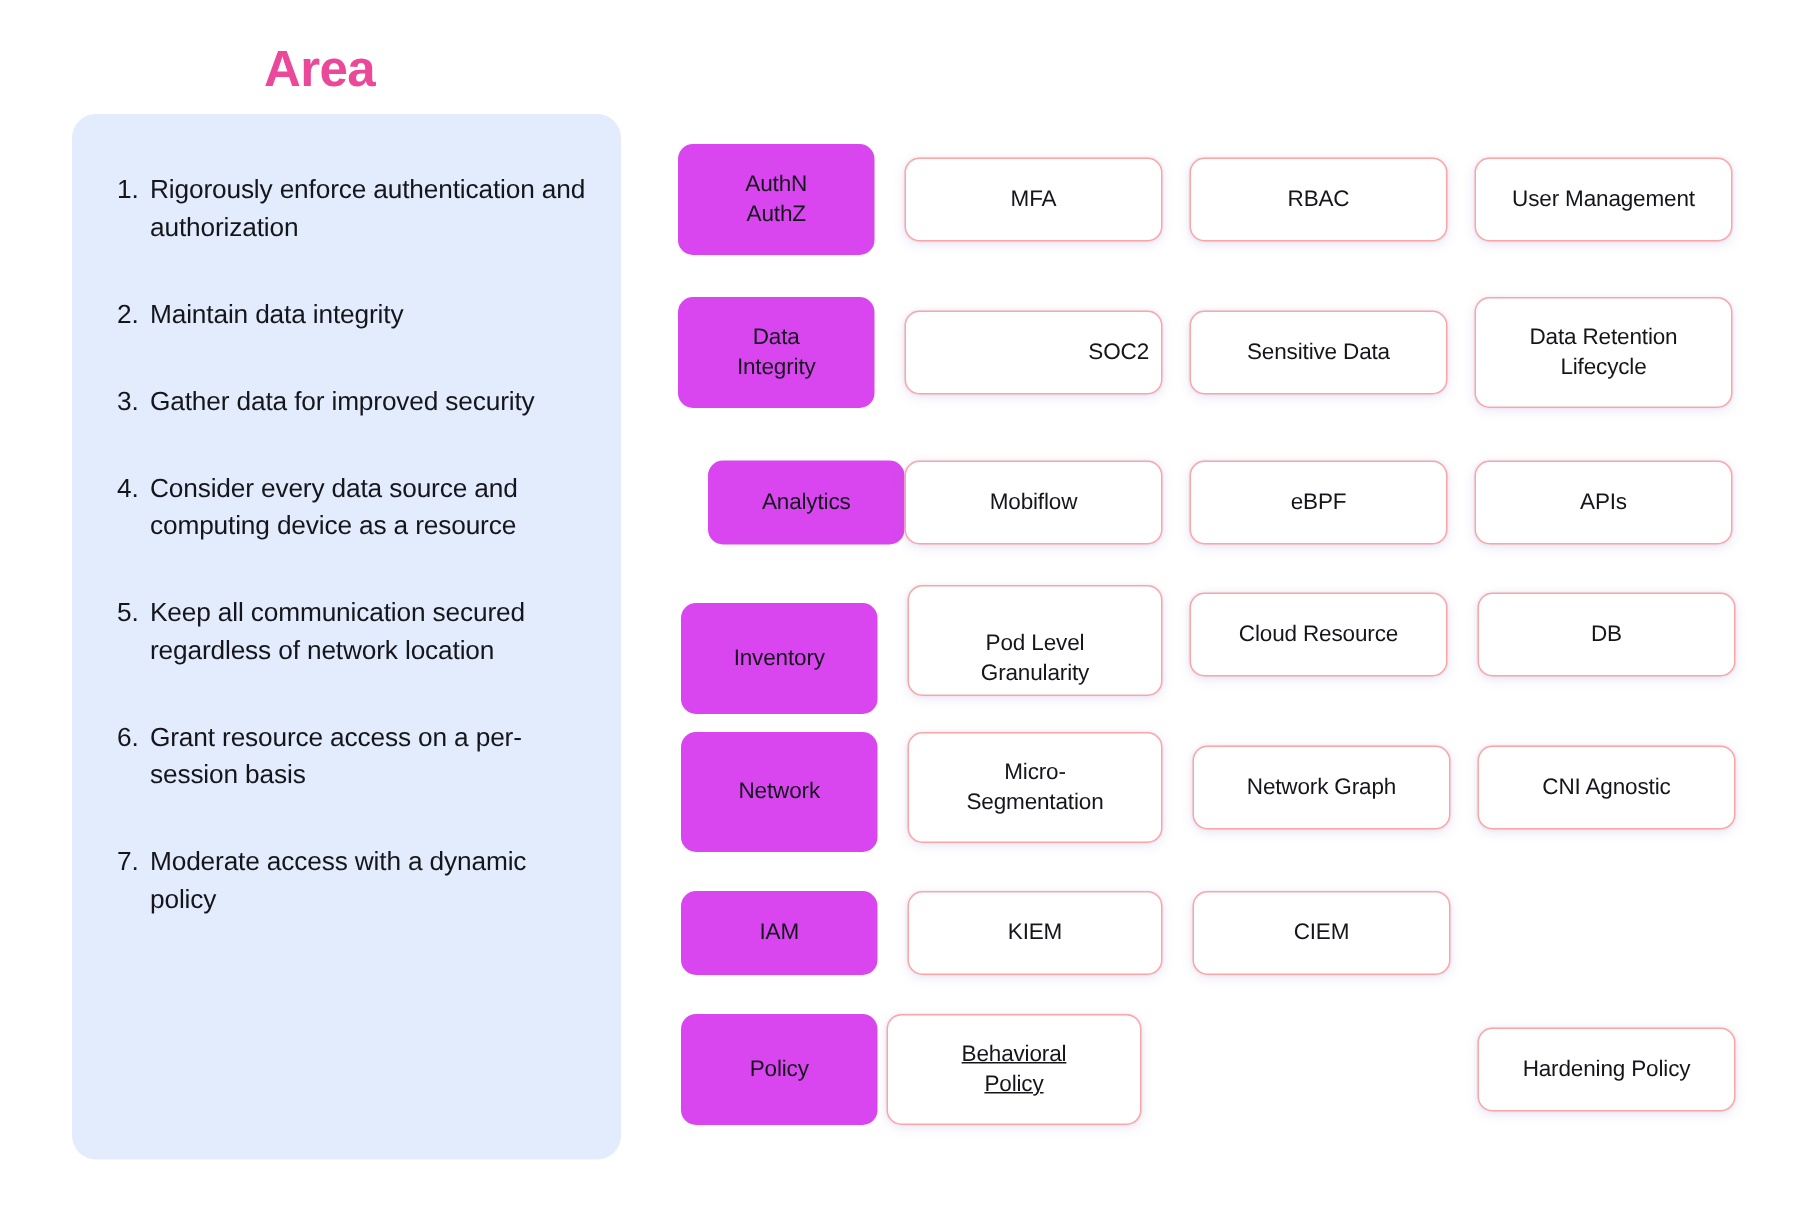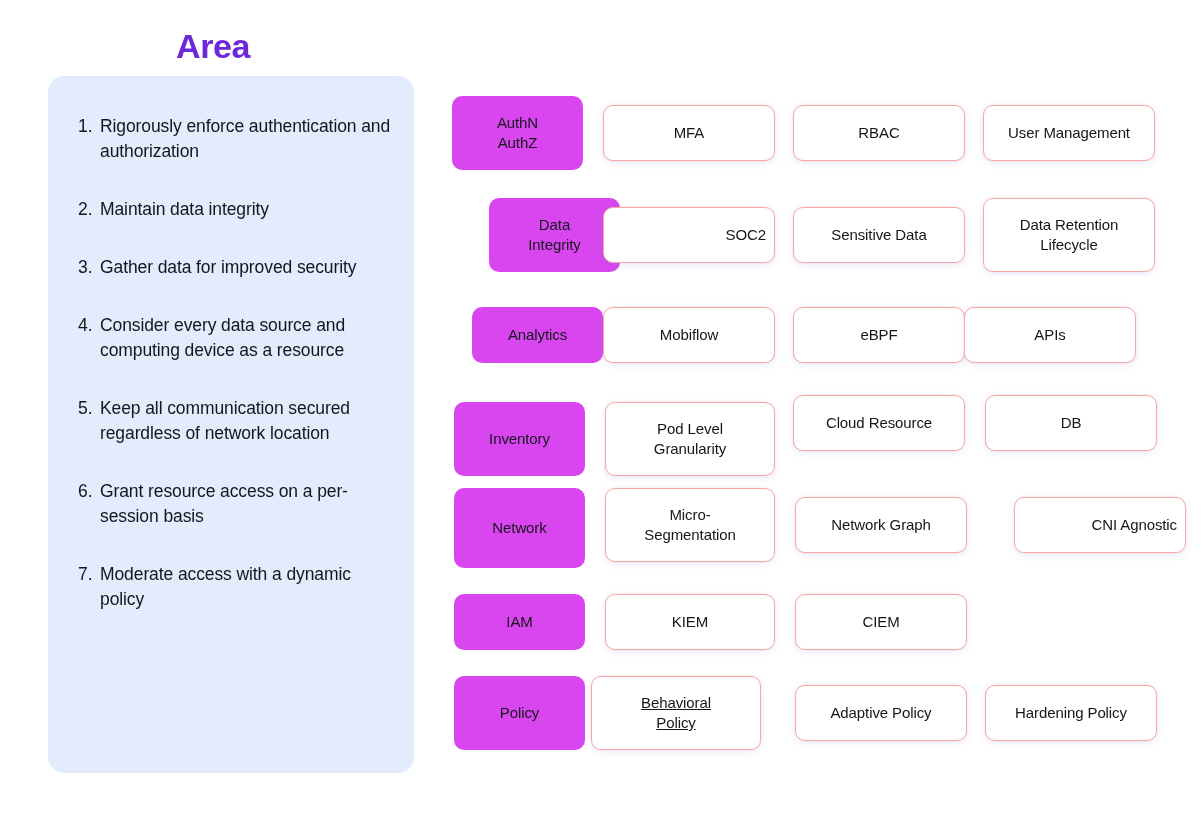--- a/index.html
+++ b/index.html
@@ -25,21 +25,21 @@
     height: 816px;
   }
 
   #page-title {
     position: absolute;
     left: 128px;
     top: 25px;
     font-size: 34px;
     font-weight: bold;
     letter-spacing: -0.4px;
-    color: #6d28d9;
+    color: #ec4899;
     line-height: 42px;
   }
 
   #principles-panel {
     position: absolute;
     left: 0px;
     top: 76px;
     width: 366px;
     height: 697px;
     background: #e2ecfd;
@@ -140,21 +140,21 @@
         <span class="label">MFA</span>
       </div>
       <div class="cell item" style="left: 341px; width: 172px; height: 56px; top: 9px;">
         <span class="label">RBAC</span>
       </div>
       <div class="cell item" style="left: 531px; width: 172px; height: 56px; top: 9px;">
         <span class="label">User Management</span>
       </div>
     </div>
     <div class="matrix-row" style="top: 102px; height: 74px;">
-      <div class="cell category" style="left: 0px; width: 131px; top: 0px; height: 74px; margin-left: 37px;">
+      <div class="cell category" style="left: 0px; width: 131px; top: 0px; height: 74px;">
         <span class="label">Data<br>Integrity</span>
       </div>
       <div class="cell item" style="left: 151px; width: 172px; height: 56px; top: 9px; justify-content: flex-end;">
         <span class="label">SOC2</span>
       </div>
       <div class="cell item" style="left: 341px; width: 172px; height: 56px; top: 9px;">
         <span class="label">Sensitive Data</span>
       </div>
       <div class="cell item" style="left: 531px; width: 172px; height: 74px; top: 0px;">
         <span class="label">Data Retention<br>Lifecycle</span>
@@ -163,49 +163,49 @@
     <div class="matrix-row" style="top: 211px; height: 56px;">
       <div class="cell category" style="left: 0px; width: 131px; top: 0px; height: 56px; margin-left: 20px;">
         <span class="label">Analytics</span>
       </div>
       <div class="cell item" style="left: 151px; width: 172px; height: 56px; top: 0px;">
         <span class="label">Mobiflow</span>
       </div>
       <div class="cell item" style="left: 341px; width: 172px; height: 56px; top: 0px;">
         <span class="label">eBPF</span>
       </div>
-      <div class="cell item" style="left: 512px; width: 172px; height: 56px; top: 0px;">
+      <div class="cell item" style="left: 531px; width: 172px; height: 56px; top: 0px;">
         <span class="label">APIs</span>
       </div>
     </div>
     <div class="matrix-row" style="top: 290px; height: 74px;">
       <div class="cell category" style="left: 2px; width: 131px; top: 16px; height: 74px;">
         <span class="label">Inventory</span>
       </div>
-      <div class="cell item" style="left: 153px; width: 170px; height: 74px; top: 16px;">
+      <div class="cell item" style="left: 153px; width: 170px; height: 74px; top: 4px; align-items: flex-end;">
         <span class="label">Pod Level<br>Granularity</span>
       </div>
       <div class="cell item" style="left: 341px; width: 172px; height: 56px; top: 9px;">
         <span class="label">Cloud Resource</span>
       </div>
       <div class="cell item" style="left: 533px; width: 172px; height: 56px; top: 9px; text-align: right;">
         <span class="label">DB</span>
       </div>
     </div>
     <div class="matrix-row" style="top: 392px; height: 74px;">
       <div class="cell category" style="left: 2px; width: 131px; top: 0px; height: 80px;">
         <span class="label">Network</span>
       </div>
       <div class="cell item" style="left: 153px; width: 170px; height: 74px; top: 0px;">
         <span class="label">Micro-<br>Segmentation</span>
       </div>
       <div class="cell item" style="left: 343px; width: 172px; height: 56px; top: 9px;">
         <span class="label">Network Graph</span>
       </div>
-      <div class="cell item" style="left: 562px; width: 172px; height: 56px; top: 9px; justify-content: flex-end;">
+      <div class="cell item" style="left: 533px; width: 172px; height: 56px; top: 9px;">
         <span class="label">CNI Agnostic</span>
       </div>
     </div>
     <div class="matrix-row" style="top: 498px; height: 56px;">
       <div class="cell category" style="left: 2px; width: 131px; top: 0px; height: 56px;">
         <span class="label">IAM</span>
       </div>
       <div class="cell item" style="left: 153px; width: 170px; height: 56px; top: 0px;">
         <span class="label">KIEM</span>
       </div>
@@ -213,20 +213,17 @@
         <span class="label">CIEM</span>
       </div>
     </div>
     <div class="matrix-row" style="top: 580px; height: 74px;">
       <div class="cell category" style="left: 2px; width: 131px; top: 0px; height: 74px;">
         <span class="label">Policy</span>
       </div>
       <div class="cell item" style="left: 139px; width: 170px; height: 74px; top: 0px; text-decoration: underline;">
         <span class="label">Behavioral<br>Policy</span>
       </div>
-      <div class="cell item" style="left: 343px; width: 172px; height: 56px; top: 9px;">
-        <span class="label">Adaptive Policy</span>
-      </div>
       <div class="cell item" style="left: 533px; width: 172px; height: 56px; top: 9px;">
         <span class="label">Hardening Policy</span>
       </div>
     </div>
   </div>
 
 </body></html>

